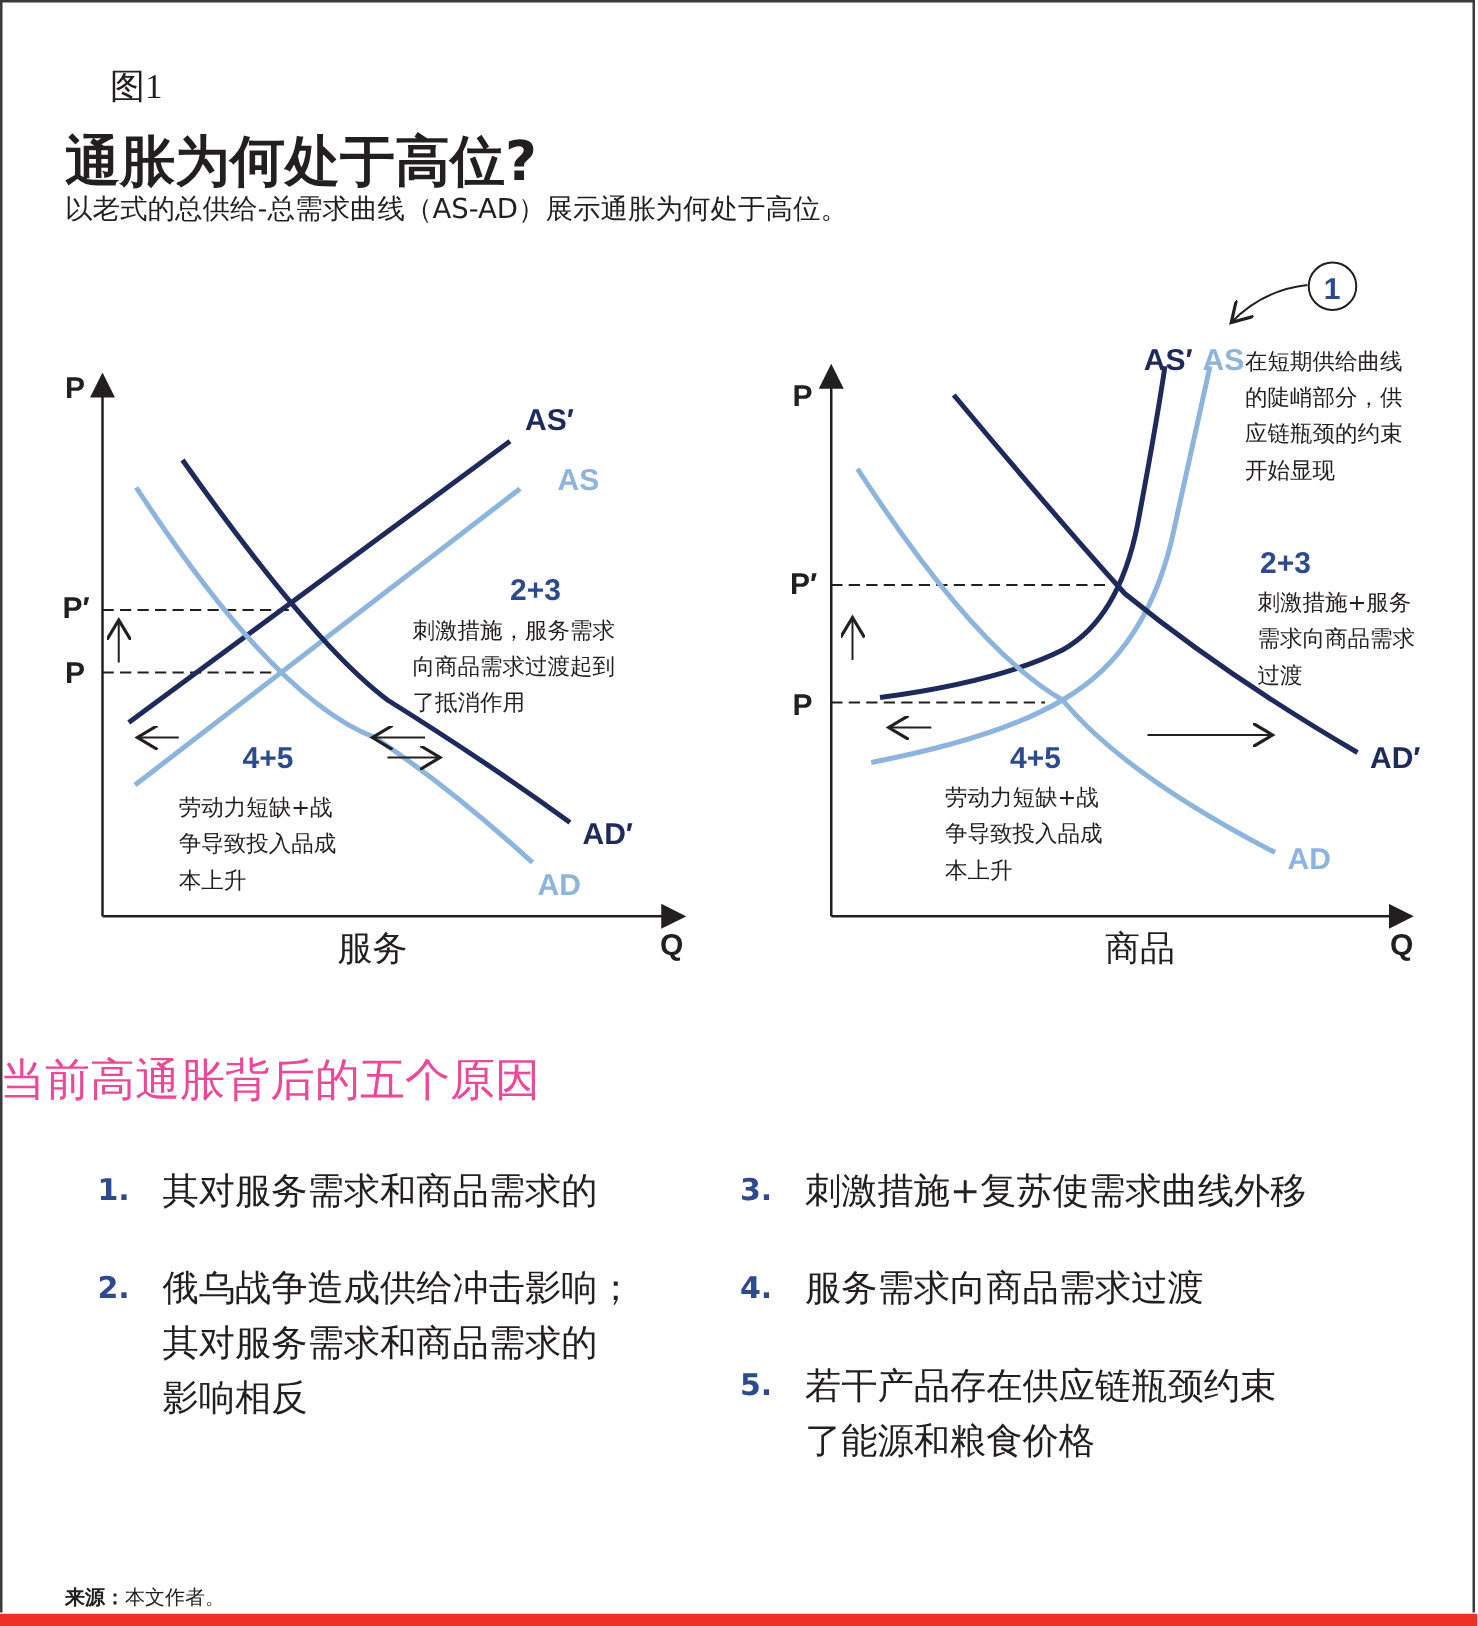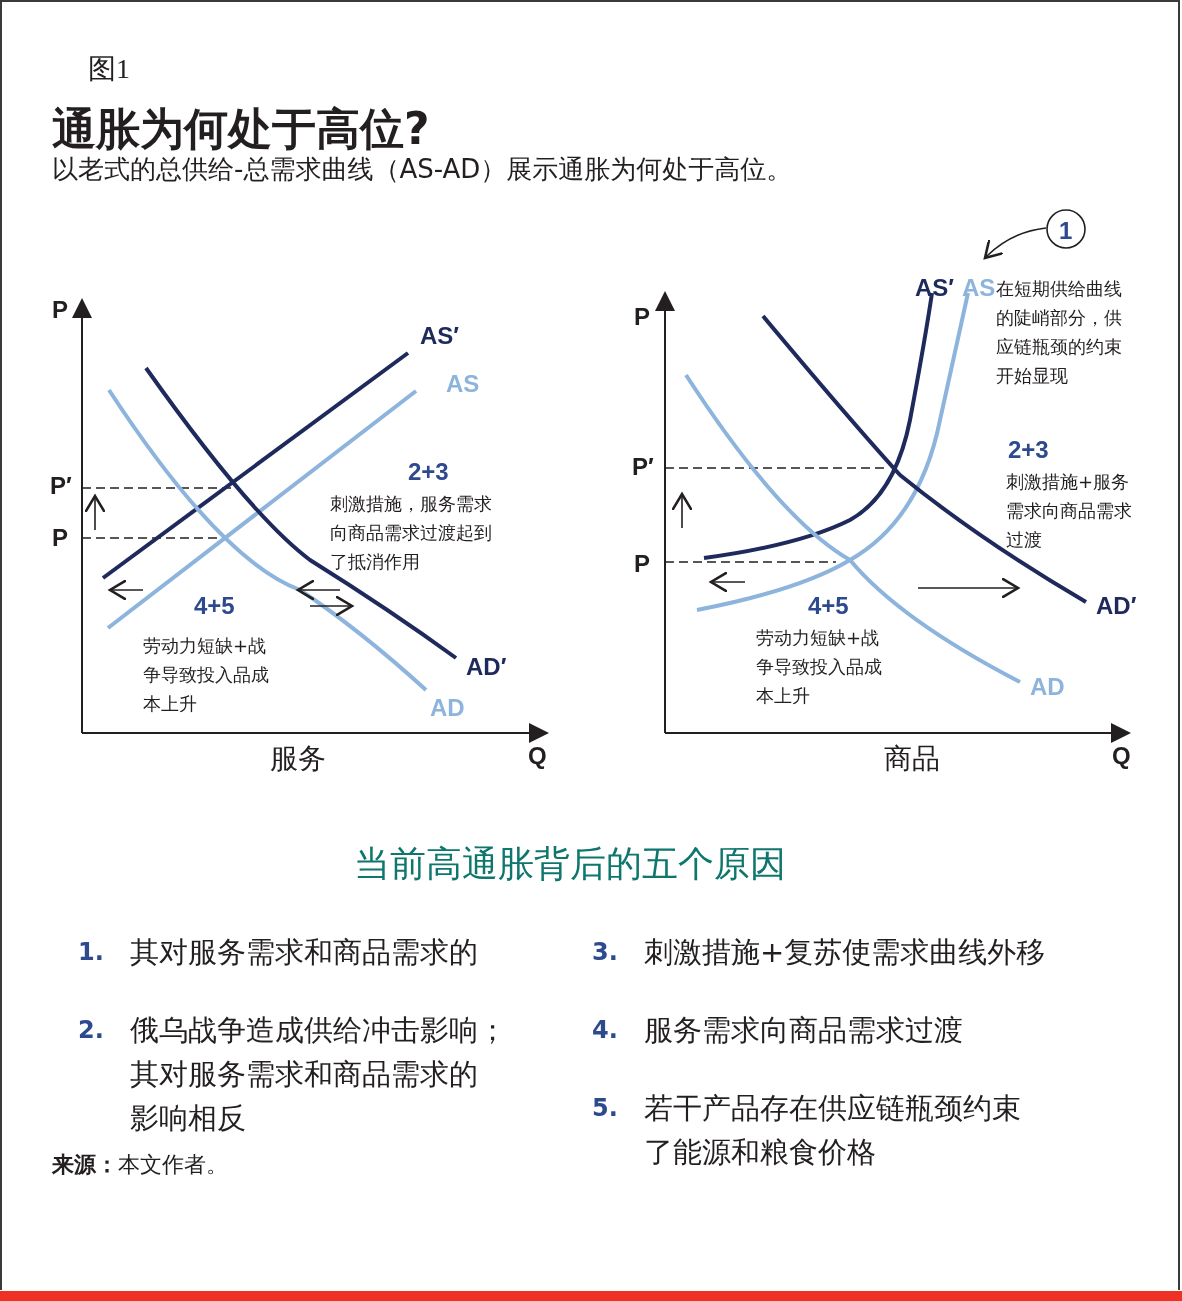--- a/index.html
+++ b/index.html
@@ -3,28 +3,28 @@
 <meta charset="utf-8">
 <style>
   html, body { margin: 0; padding: 0; background: #ffffff; }
   body { width: 1182px; height: 1301px; position: relative; overflow: hidden;
          font-family: "DejaVu Sans", sans-serif; color: #231f20; }
   .frame { position: absolute; left: 0; top: 0; width: 1180px; height: 1290px;
            border: 2px solid #3a3a3a; border-bottom: none; box-sizing: border-box; }
   .bottom-bar { position: absolute; left: 0; top: 1291px; width: 1182px; height: 10px; background: #ee3124; }
   .fig-label { position: absolute; left: 52px; top: 50px; font-family: "Liberation Serif", serif; font-size: 28px; margin-left: 36px; }
   .title { position: absolute; left: 52px; top: 100px; font-size: 44px; font-weight: bold; }
-  .subtitle { position: absolute; left: 52px; top: 152px; font-size: 26px; }
+  .subtitle { position: absolute; left: 52px; top: 152px; font-size: 22px; }
   svg.chart { position: absolute; }
-  .reasons-title { position: absolute; left: 0; width: 1140px; top: 840px; text-align: center;
-                   font-size: 36px; color: #0f766e; }
+  .reasons-title { position: absolute; left: 0; width: 1140px; top: 840px; 
+                   font-size: 36px; color: #ec4899; }
   .reason { position: absolute; font-size: 29px; line-height: 44px; }
   .reason .num { position: absolute; left: 0; top: 0; color: #2e4a8e; font-weight: bold; font-size: 24px; }
   .reason .txt { position: absolute; left: 52px; top: 0; white-space: pre-line; }
-  .source { position: absolute; left: 52px; top: 1150px; font-size: 22px; }
+  .source { position: absolute; left: 52px; top: 1268px; font-size: 16px; }
   .source b { font-weight: bold; }
 </style>
 </head>
 <body>
 
 <div class="frame"></div>
 
 <div class="fig-label">图1</div>
 <div class="title">通胀为何处于高位?</div>
 <div class="subtitle">以老式的总供给-总需求曲线（AS-AD）展示通胀为何处于高位。</div>

